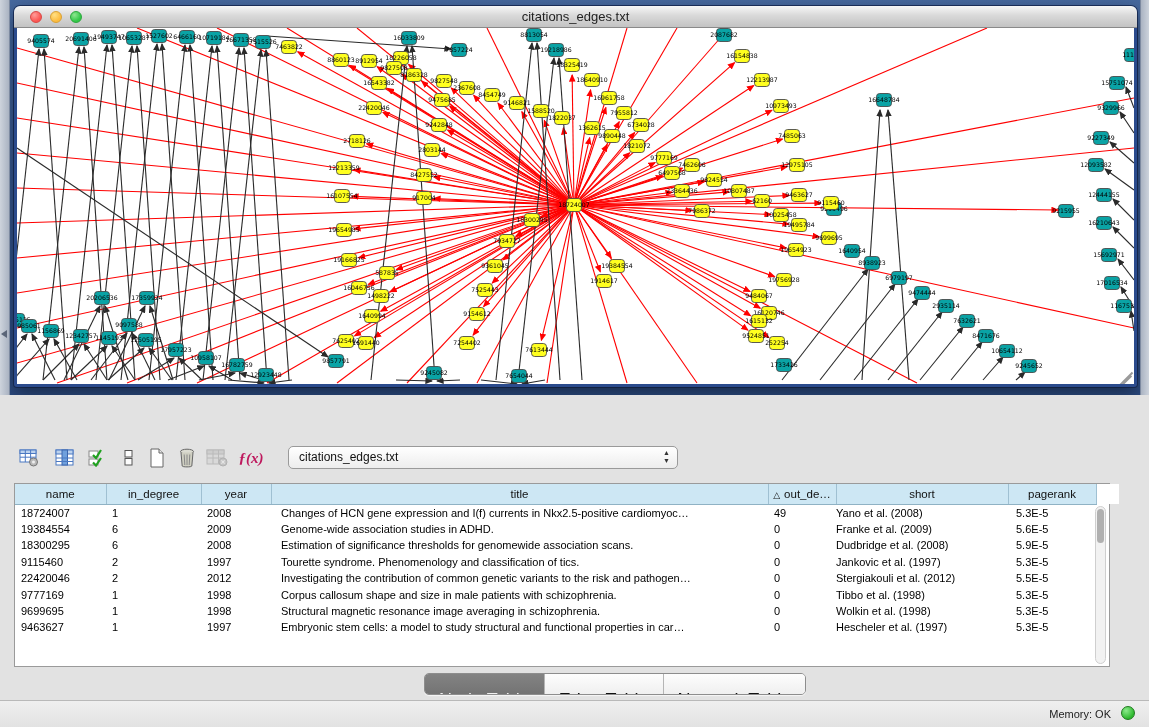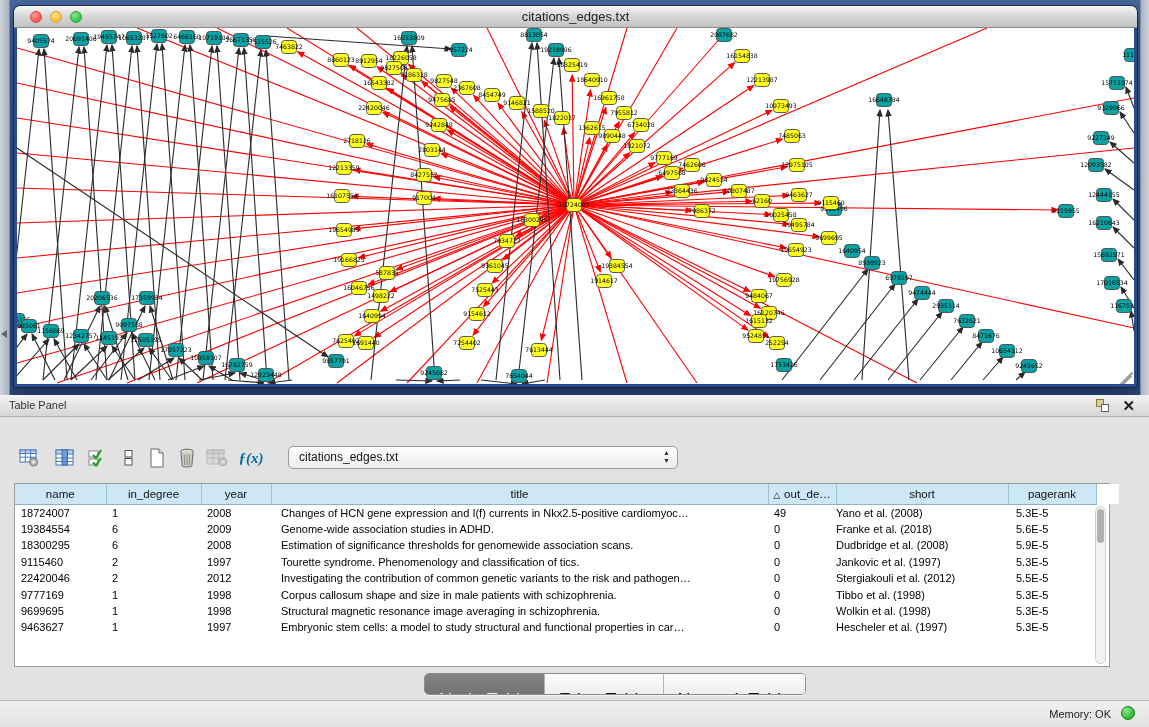--- a/index.html
+++ b/index.html
@@ -40,21 +40,21 @@
   #panel-header { height:22px; background:linear-gradient(180deg,#f3f3f3,#d6d6d6);
     border-bottom:1px solid #aeaeae; position:relative; }
   #panel-title { font-size:11px; color:#333; line-height:21px; padding-left:9px; }
   #float-icon { position:absolute; right:40px; top:4px; width:13px; height:13px; }
   #float-icon .sq1 { position:absolute; left:0; top:0; width:8px; height:8px; border:1px solid #8f7a33; background:#d9cf9e; }
   #float-icon .sq2 { position:absolute; right:0; bottom:0; width:8px; height:8px; border:1px solid #57606f; background:#fff; }
   #panel-close { position:absolute; right:14px; top:2px; font-size:15px; font-weight:bold; color:#222; cursor:default; }
 
   #toolbar { position:absolute; left:0; top:22px; width:1149px; height:66px; }
   .tbtn { position:absolute; top:28px; width:26px; height:26px; display:flex; align-items:center; justify-content:center; }
-  #fx-btn { font-family:"Liberation Serif", serif; font-style:italic; font-weight:bold; font-size:15px; color:#0369a1; }
+  #fx-btn { font-family:"Liberation Serif", serif; font-style:italic; font-weight:bold; font-size:15px; color:#be185d; }
   #combo { position:absolute; left:288px; top:29px; width:390px; height:23px;
     background:linear-gradient(180deg,#ffffff,#ededed); border:1px solid #9a9a9a; border-radius:5px;
     font-size:12px; color:#111; line-height:21px; padding-left:10px; }
   #combo-arrows { position:absolute; right:7px; top:2px; display:flex; flex-direction:column; line-height:8px; font-size:7px; color:#333; }
 
   #datatable { position:absolute; left:14px; top:88px; width:1096px; height:184px;
     background:#ffffff; border:1px solid #9a9a9a; }
   table { border-collapse:collapse; table-layout:fixed; width:1104px; }
   th { background:#cde7f4; border-right:1px solid #9fc0d2; border-bottom:1px solid #8fb2c4;
        font-size:11.5px; font-weight:normal; color:#111; height:20px; text-align:center; overflow:hidden; white-space:nowrap; }
@@ -550,28 +550,20 @@
     <div id="gutter-left">
       <div id="collapse-arrow"></div>
     </div>
     <div id="gutter-right"></div>
   </div>
   <div id="splitter">
     
   </div>
 
   <div id="tablepanel">
-    <div id="panel-header">
-      <div id="panel-title">Table Panel</div>
-      <div id="float-icon">
-          <div class="sq1"></div>
-          <div class="sq2"></div>
-        </div>
-      <div id="panel-close">✕</div>
-    </div>
 
     <div id="toolbar">
       <div class="tbtn" style="left:16px">
         <svg class="icon-svg" width="20" height="18">
             <rect x="1" y="1" width="16" height="12" fill="#fff" stroke="#4a78c2"></rect>
             <rect x="1" y="1" width="16" height="3.5" fill="#bcd2ee" stroke="#4a78c2"></rect>
             <line x1="6.3" y1="1" x2="6.3" y2="13" stroke="#4a78c2"></line>
             <line x1="11.6" y1="1" x2="11.6" y2="13" stroke="#4a78c2"></line>
             <line x1="1" y1="8.2" x2="17" y2="8.2" stroke="#4a78c2"></line>
             <circle cx="14.5" cy="13" r="4" fill="#b9b9b9" stroke="#777"></circle>
@@ -673,21 +665,21 @@
               <td class="c5">Yano et al. (2008)</td>
               <td class="c6">5.3E-5</td>
               <td></td>
             </tr>
             <tr>
               <td class="c0">19384554</td>
               <td class="c1">6</td>
               <td class="c2">2009</td>
               <td class="c3">Genome-wide association studies in ADHD.</td>
               <td class="c4">0</td>
-              <td class="c5">Franke et al. (2018)</td>
+              <td class="c5">Franke et al. (2009)</td>
               <td class="c6">5.6E-5</td>
               <td></td>
             </tr>
             <tr>
               <td class="c0">18300295</td>
               <td class="c1">6</td>
               <td class="c2">2008</td>
               <td class="c3">Estimation of significance thresholds for genomewide association scans.</td>
               <td class="c4">0</td>
               <td class="c5">Dudbridge et al. (2008)</td>

